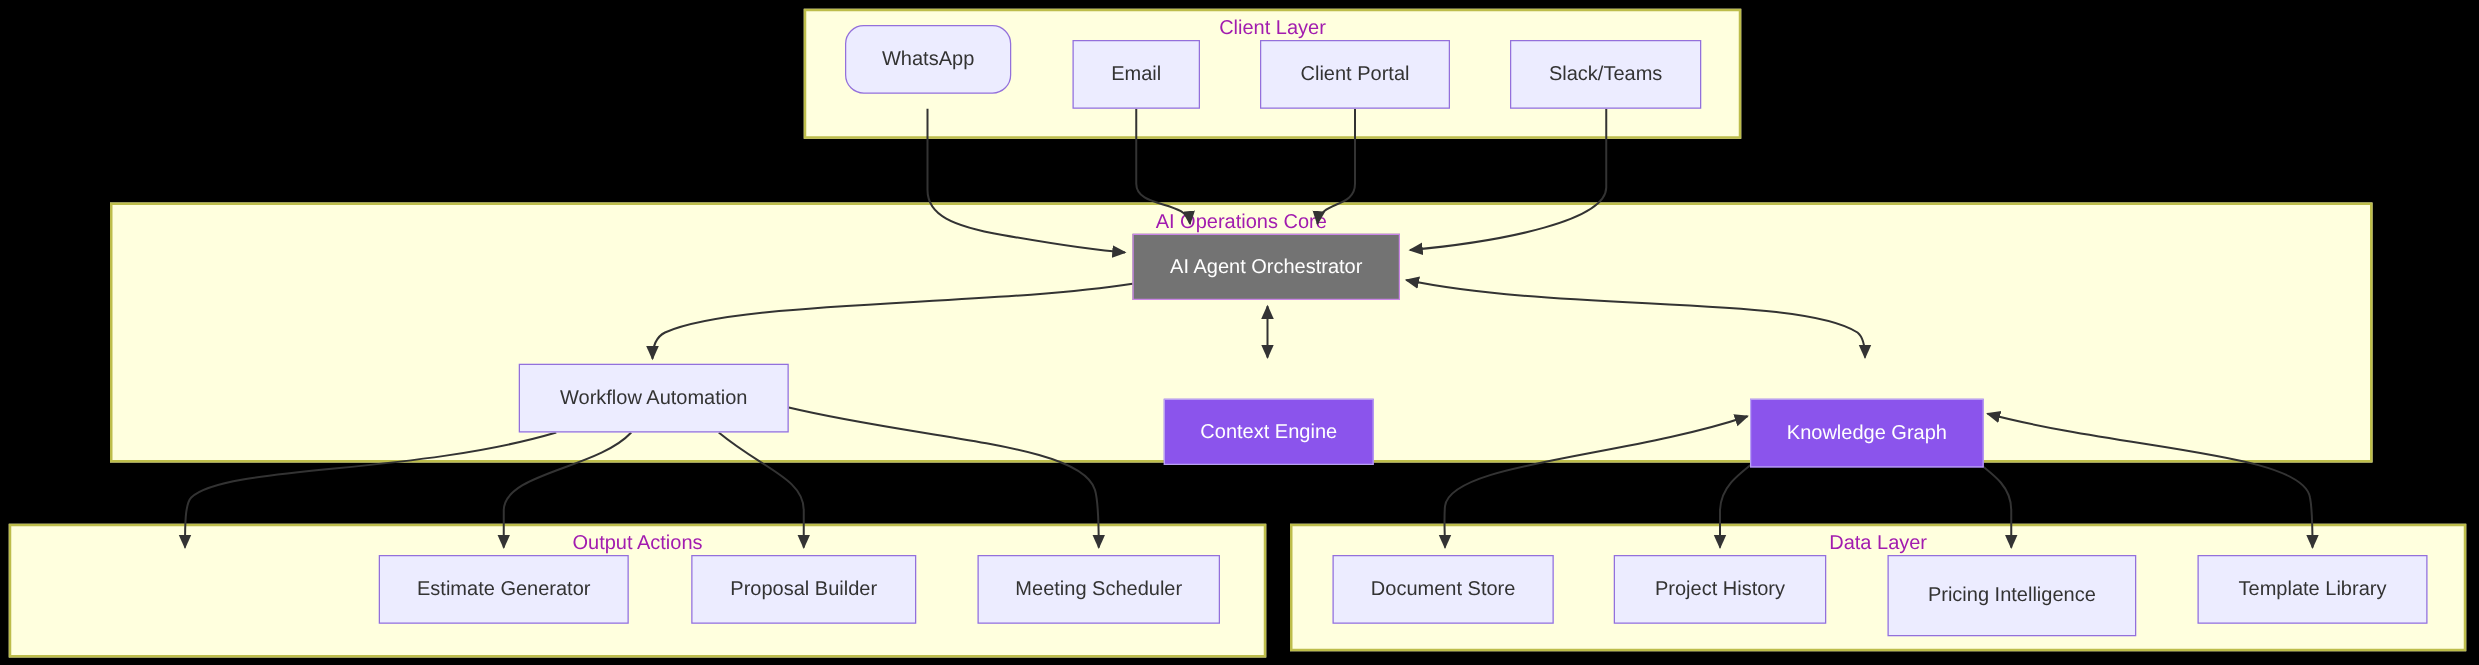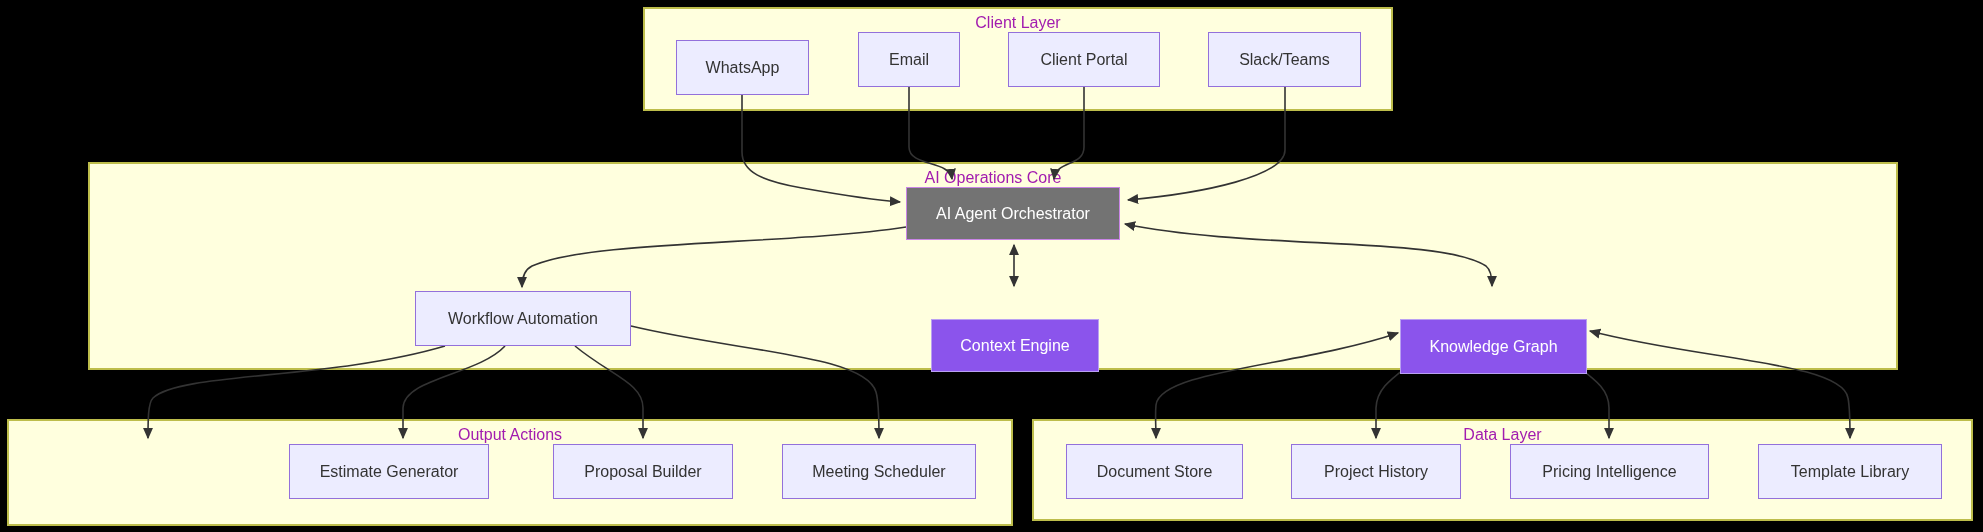--- a/index.html
+++ b/index.html
@@ -65,21 +65,21 @@
       <path d="M 575 346 C 610 375 643 383 643 408 L 643 438" marker-end="url(#arrow)"></path>
       <path d="M 631 326 C 740 352 865 355 876 392 C 879 402 879 422 879 438" marker-end="url(#arrow)"></path>
 
       <path d="M 1398 333 C 1300 366 1160 370 1156 405 C 1155 415 1156 428 1156 438" marker-start="url(#arrow)" marker-end="url(#arrow)"></path>
       <path d="M 1430 348 C 1400 375 1377 383 1376 408 C 1376 418 1376 430 1376 438" marker-start="url(#arrow)" marker-end="url(#arrow)"></path>
       <path d="M 1555 348 C 1585 375 1609 383 1609 408 L 1609 438" marker-start="url(#arrow)" marker-end="url(#arrow)"></path>
       <path d="M 1590 331 C 1700 360 1842 362 1848 398 C 1850 408 1850 425 1850 438" marker-start="url(#arrow)" marker-end="url(#arrow)"></path>
     </g>
   </svg>
 
-  <div class="node" style="left:676px;top:40px;width:133px;height:55px;">
+  <div class="node" style="left:676px;top:20px;width:133px;height:55px;border-radius:15px;">
     <span>WhatsApp</span>
   </div>
   <div class="node" style="left:858px;top:32px;width:102px;height:55px;">
     <span>Email</span>
   </div>
   <div class="node" style="left:1008px;top:32px;width:152px;height:55px;">
     <span>Client Portal</span>
   </div>
   <div class="node" style="left:1208px;top:32px;width:153px;height:55px;">
     <span>Slack/Teams</span>
@@ -91,36 +91,36 @@
   <div class="node" style="left:415px;top:291px;width:216px;height:55px;">
     <span>Workflow Automation</span>
   </div>
   <div class="node purple" style="left:931px;top:291px;width:168px;height:53px;">
     <span>Context Engine</span>
   </div>
   <div class="node purple" style="left:1400px;top:291px;width:187px;height:55px;">
     <span>Knowledge Graph</span>
   </div>
 
-  <div class="node" style="left:289px;top:444px;width:200px;height:55px;">
+  <div class="node" style="left:303px;top:444px;width:200px;height:55px;">
     <span>Estimate Generator</span>
   </div>
   <div class="node" style="left:553px;top:444px;width:180px;height:55px;">
     <span>Proposal Builder</span>
   </div>
   <div class="node" style="left:782px;top:444px;width:194px;height:55px;">
     <span>Meeting Scheduler</span>
   </div>
 
   <div class="node" style="left:1066px;top:444px;width:177px;height:55px;">
     <span>Document Store</span>
   </div>
   <div class="node" style="left:1291px;top:444px;width:170px;height:55px;">
     <span>Project History</span>
   </div>
-  <div class="node" style="left:1510px;top:444px;width:199px;height:55px;">
+  <div class="node" style="left:1510px;top:444px;width:199px;height:65px;">
     <span>Pricing Intelligence</span>
   </div>
   <div class="node" style="left:1758px;top:444px;width:184px;height:55px;">
     <span>Template Library</span>
   </div>
 
 </div>
 
 </body></html>

